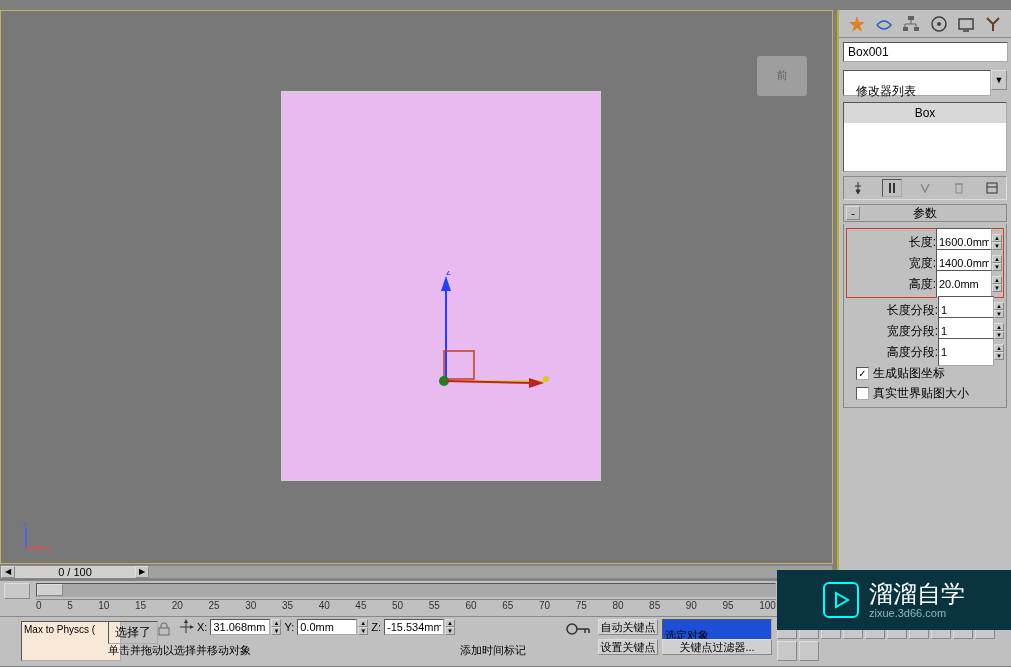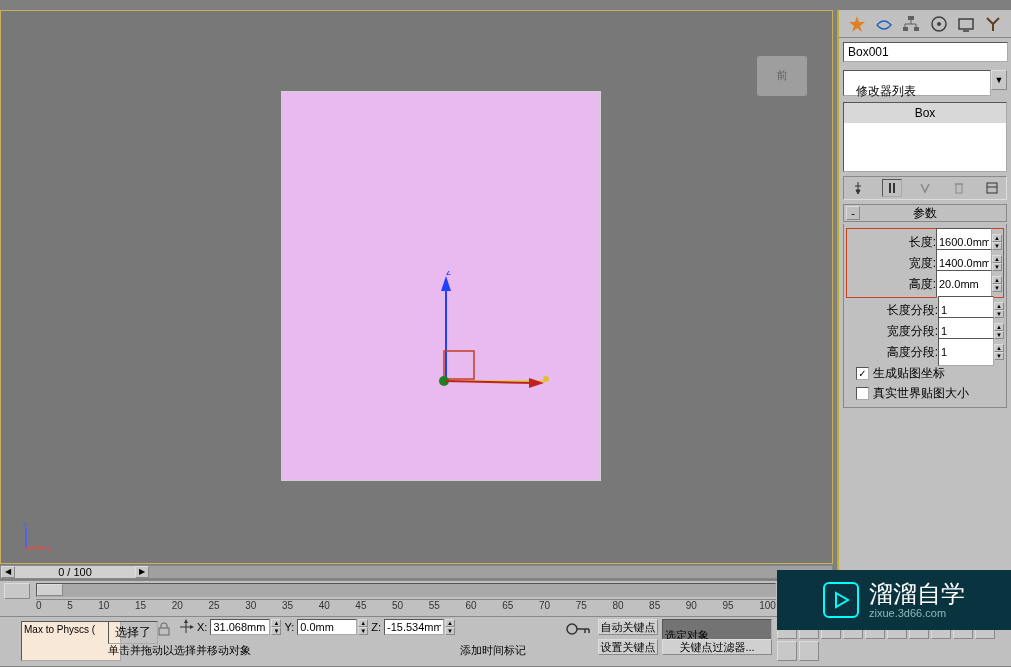--- a/index.html
+++ b/index.html
@@ -73,21 +73,21 @@
   .status-script { width:100px; height:40px; border:1px inset #aaa; background:#f8e8d8; font-size:10px; padding:2px; position:absolute; left:2px; top:4px;margin-left:19px;}
   .status-sel { position:absolute; left:108px; top:4px; padding:2px 6px; border:1px inset #aaa;}
   .lock-icon { position:absolute; left:156px; top:4px; width:16px; height:16px;}
   .coord-group { position:absolute; left:178px; top:2px; display:flex; align-items:center; gap:1px;}
   .coord-label { font-size:11px; padding:0 2px;}
   .coord-input { width:60px; height:16px; border:1px inset #aaa; background:#fff; font-size:11px; padding:0 2px;}
   .grid-label { position:absolute; left:460px; top:5px; font-size:11px;margin-top:48px;}
   .key-area { position:absolute; left:565px; top:2px; display:flex; align-items:center;}
   .key-icon { width:26px; height:20px; }
   .auto-key { position:absolute; left:598px; top:2px; width:60px; height:16px; border:1px outset #ddd; background:#d0d0d0; font-size:11px; text-align:center;}
-  .sel-obj { position:absolute; left:662px; top:2px; width:110px; height:32px; border:1px inset #aaa; background:#737373; font-size:11px; padding:0 2px;}
+  .sel-obj { position:absolute; left:662px; top:2px; width:110px; height:32px; border:1px inset #aaa; background:#1d4ed8; font-size:11px; padding:0 2px;}
   .hint { position:absolute; left:108px; top:26px; font-size:11px;}
   .add-marker { position:absolute; left:460px; top:26px; font-size:11px;}
   .set-key { position:absolute; left:598px; top:22px; width:60px; height:16px; border:1px outset #ddd; background:#d0d0d0; font-size:11px; text-align:center;}
   .key-filter { position:absolute; left:662px; top:22px; width:110px; height:16px; border:1px outset #ddd; background:#d0d0d0; font-size:11px; text-align:center; overflow:hidden;}
   .nav-icons { position:absolute; right:4px; top:2px; width:230px; height:44px; display:flex; flex-wrap:wrap; gap:2px; align-content:flex-start; z-index:5;}
   .nav-icons div { width:20px; height:20px; background:#c8c8c8; border:1px outset #ddd;}
   
 </style>
 </head>
 <body>

